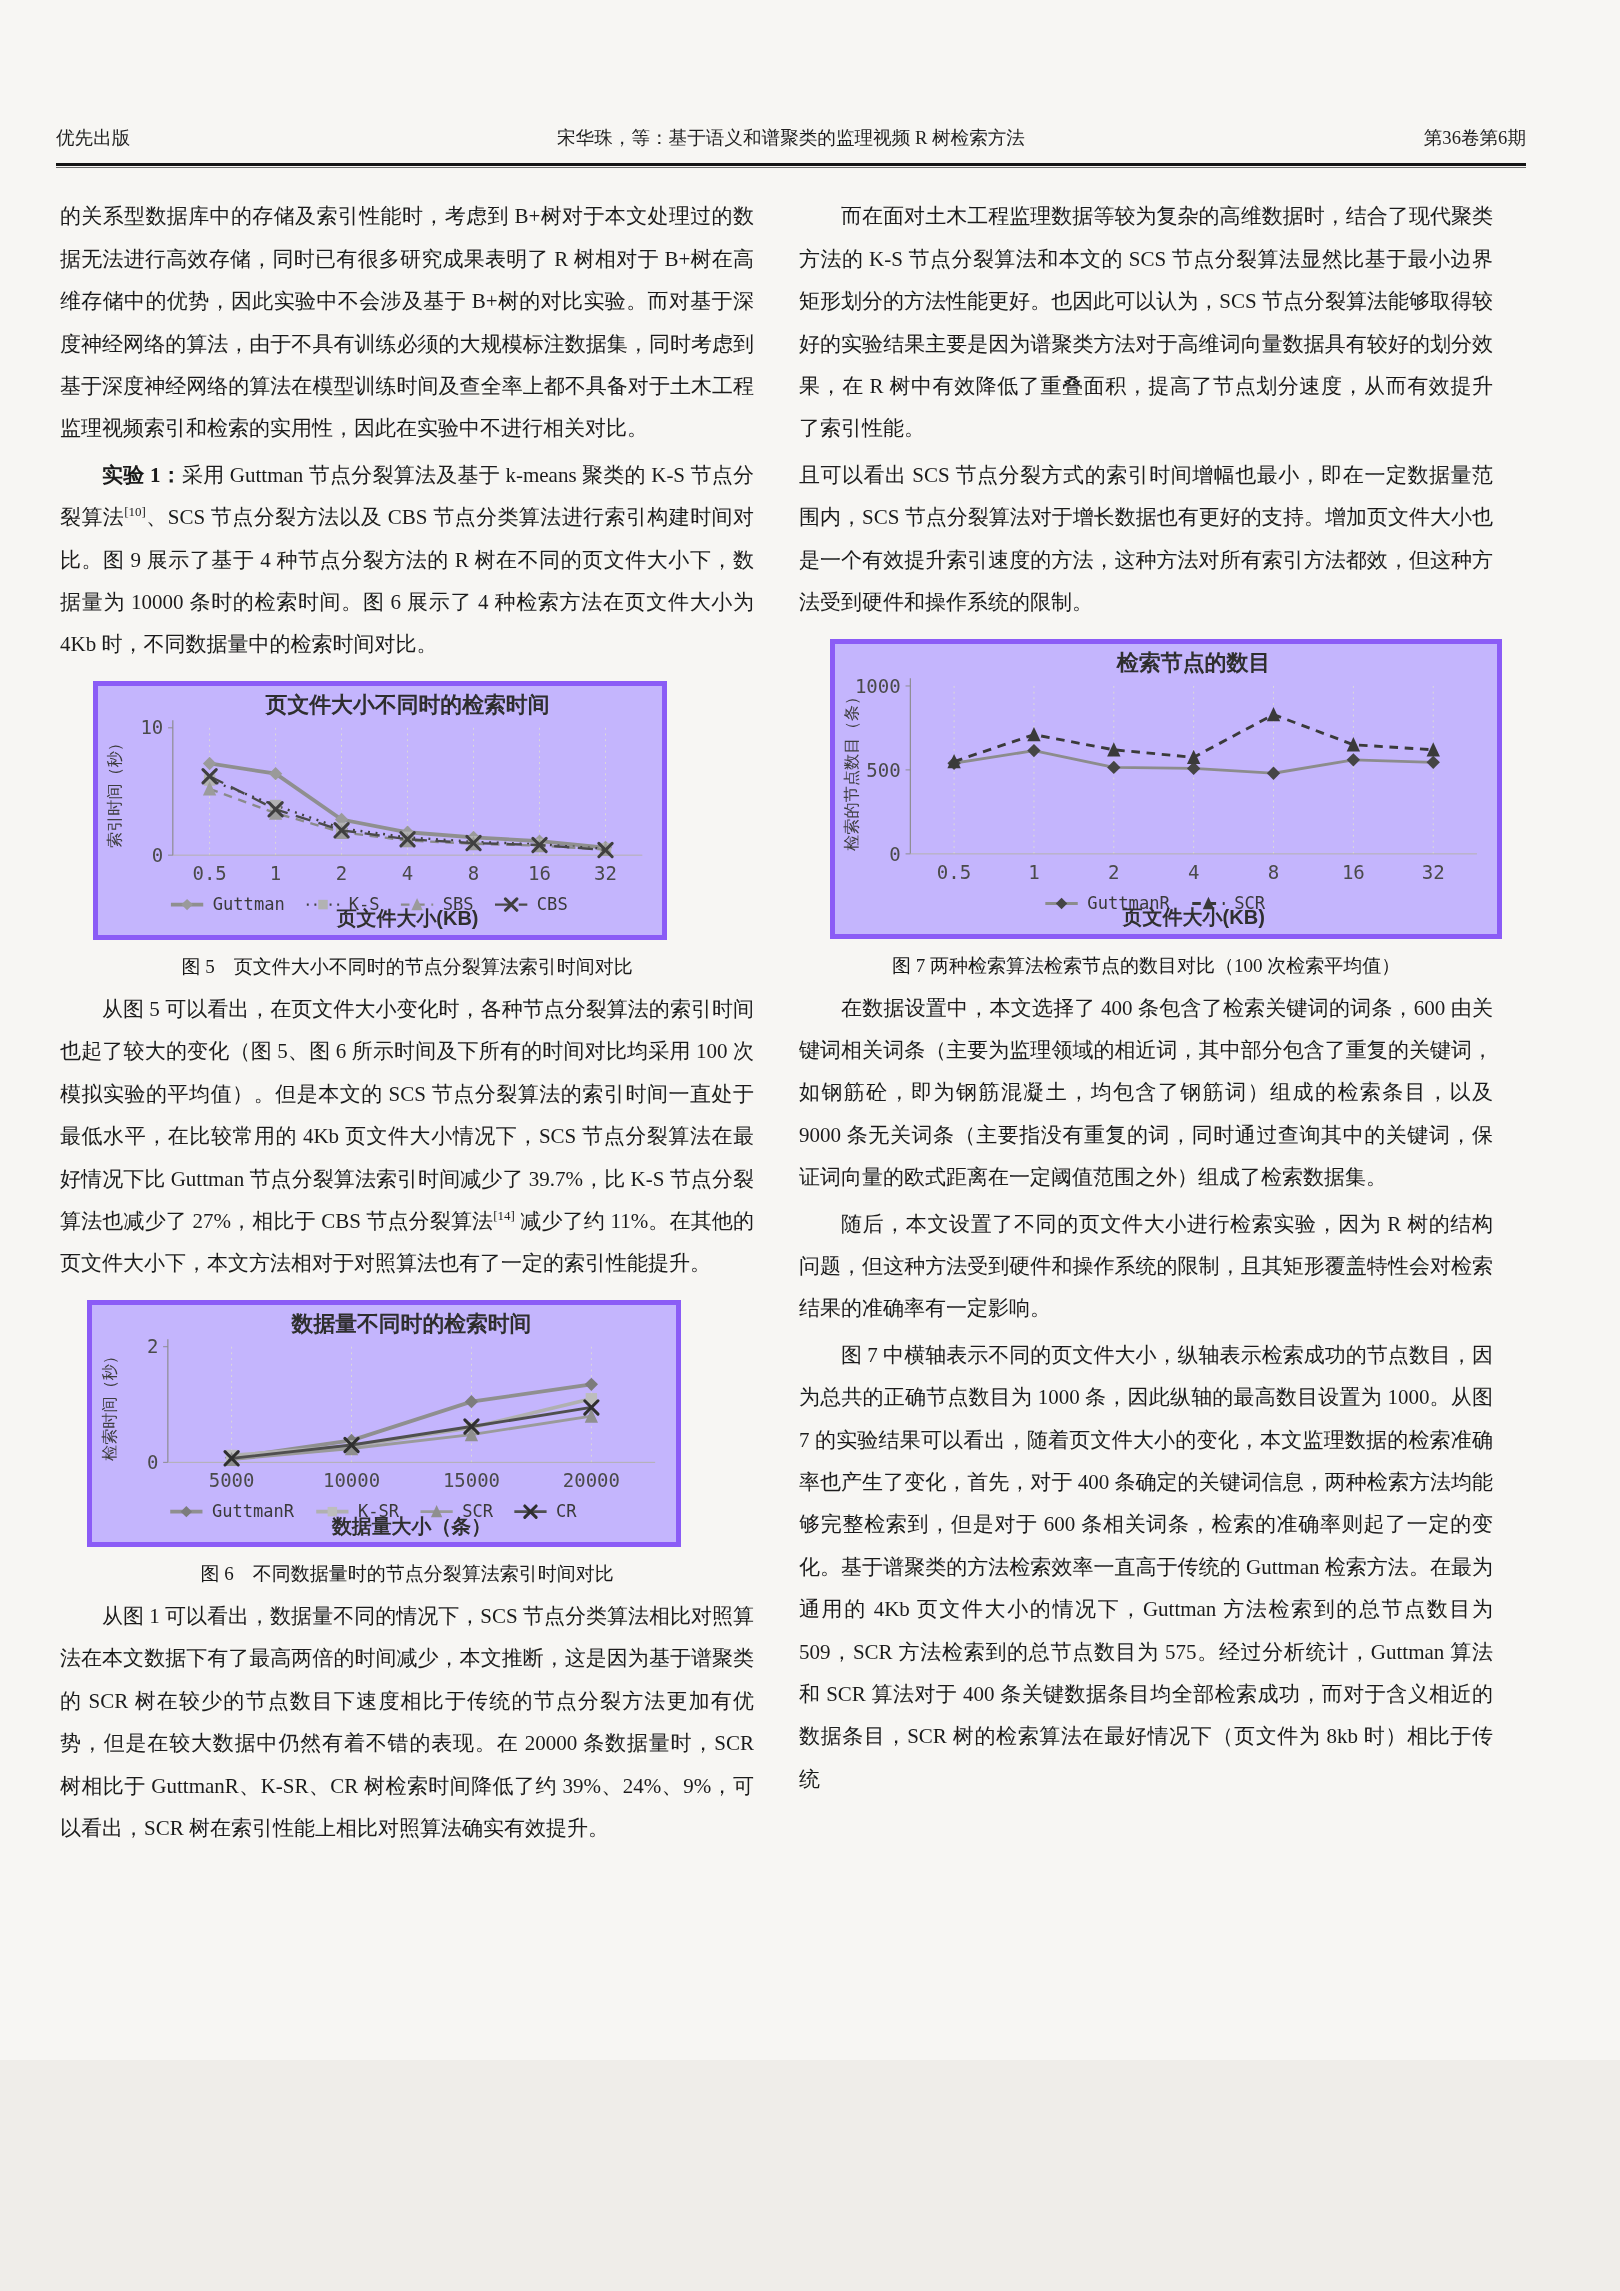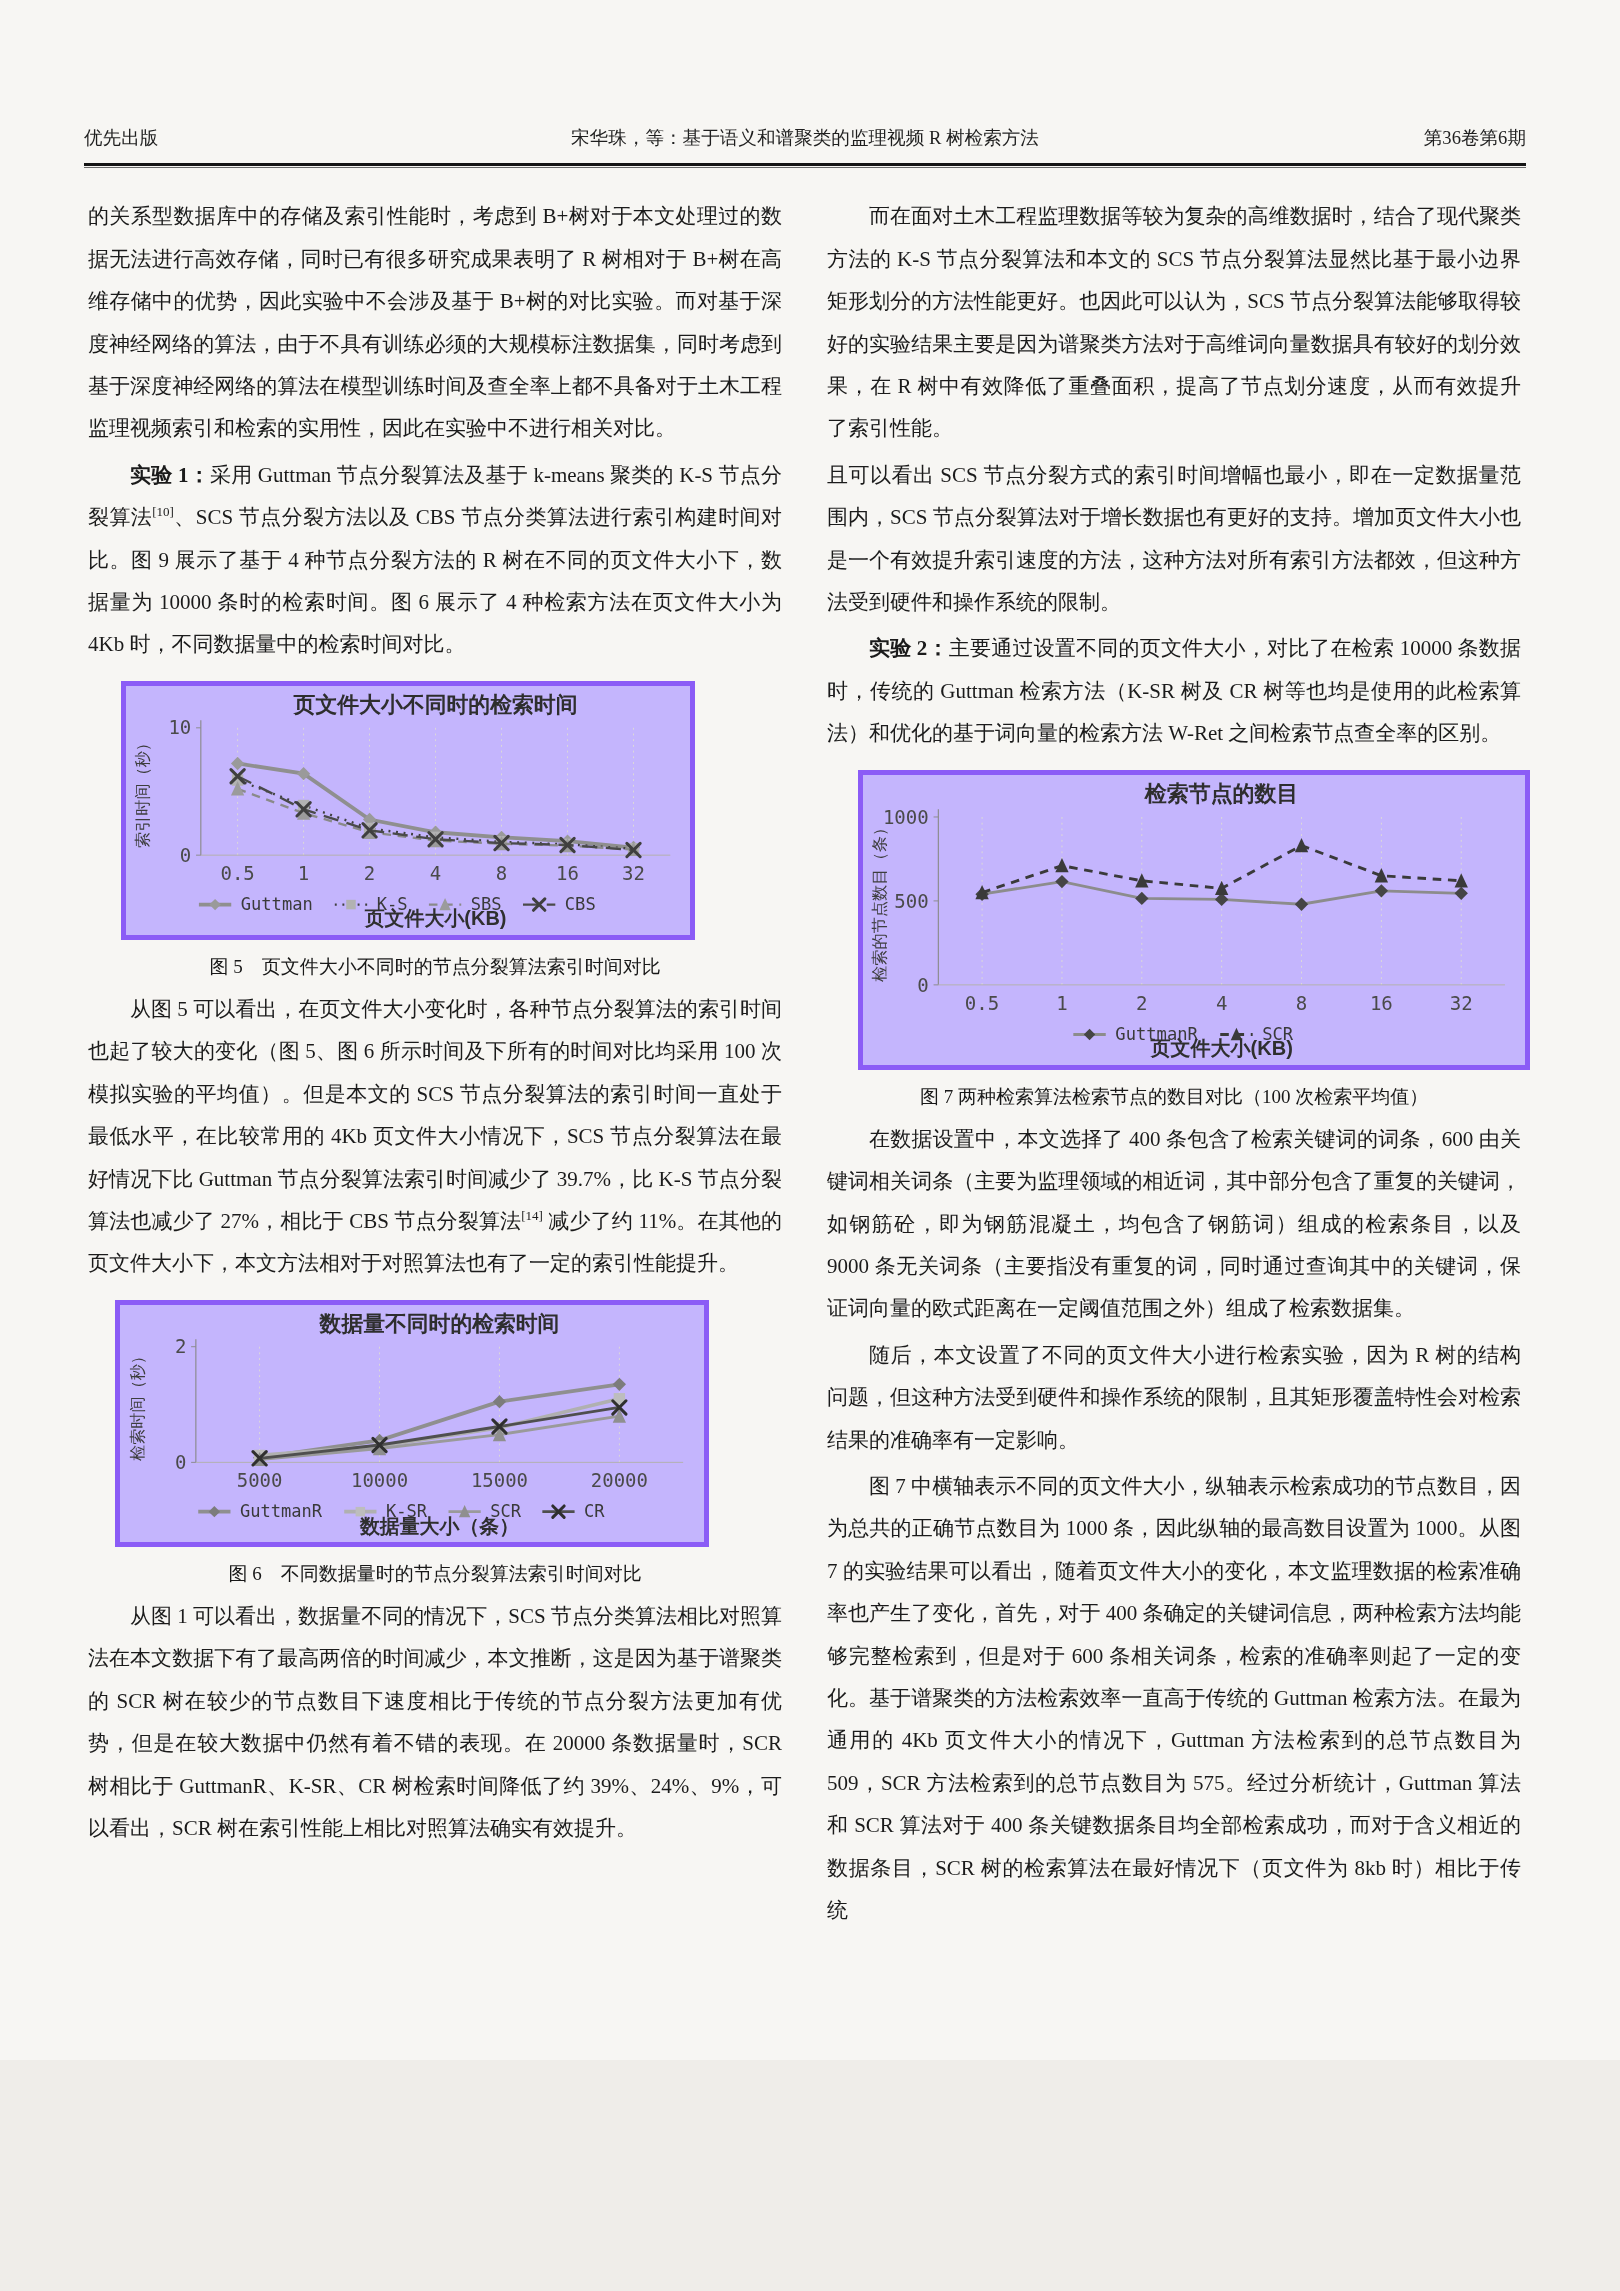--- a/index.html
+++ b/index.html
@@ -1,18 +1,18 @@
 <!DOCTYPE html>
 <html><head>
 <meta charset="utf-8">
 <style>
   html,body{margin:0;padding:0;background:#efede9;}
   .page{position:relative;width:1620px;height:2060px;background:#f7f6f3;
         font-family:"Liberation Serif","DejaVu Serif",serif;color:#1b1b1b;
-        box-sizing:border-box;padding:125px 94px 39px 84px;overflow:hidden;}
+        box-sizing:border-box;padding:125px 94px 39px 56px;overflow:hidden;}
   header{display:grid;grid-template-columns:216px 1fr 216px;align-items:baseline;
          font-size:18.6px;color:#1f1f1f;}
   header .hc{text-align:center;}
   header .hr{text-align:right;}
   .rule{height:0;border-top:3.4px solid #151515;margin-top:11.8px;border-bottom:1px solid #6b6b6b;padding-top:1px;}
   .columns{display:flex;gap:37px;margin-top:23.5px;}
   .col{width:702px;}
   .para{margin:4px;font-size:21px;line-height:2.02;text-align:justify;text-indent:2em;
         font-family:"Liberation Serif","DejaVu Serif",serif;}
   .para.noindent{text-indent:0;}
@@ -180,21 +180,20 @@
         <figcaption>图 6　不同数据量时的节点分裂算法索引时间对比</figcaption>
       </figure>
 
       <p class="para">从图 1 可以看出，数据量不同的情况下，SCS 节点分类算法相比对照算法在本文数据下有了最高两倍的时间减少，本文推断，这是因为基于谱聚类的 SCR 树在较少的节点数目下速度相比于传统的节点分裂方法更加有优势，但是在较大数据中仍然有着不错的表现。在 20000 条数据量时，SCR 树相比于 GuttmanR、K-SR、CR 树检索时间降低了约 39%、24%、9%，可以看出，SCR 树在索引性能上相比对照算法确实有效提升。</p>
     </div>
 
     <div class="col">
       <p class="para">而在面对土木工程监理数据等较为复杂的高维数据时，结合了现代聚类方法的 K-S 节点分裂算法和本文的 SCS 节点分裂算法显然比基于最小边界矩形划分的方法性能更好。也因此可以认为，SCS 节点分裂算法能够取得较好的实验结果主要是因为谱聚类方法对于高维词向量数据具有较好的划分效果，在 R 树中有效降低了重叠面积，提高了节点划分速度，从而有效提升了索引性能。</p>
       <p class="para noindent">且可以看出 SCS 节点分裂方式的索引时间增幅也最小，即在一定数据量范围内，SCS 节点分裂算法对于增长数据也有更好的支持。增加页文件大小也是一个有效提升索引速度的方法，这种方法对所有索引方法都效，但这种方法受到硬件和操作系统的限制。</p>
 
-      <p class="para"><b class="lead">实验 2：</b><span>主要通过设置不同的页文件大小，对比了在检索 10000 条数据时，传统的 Guttman 检索方法（K-SR 树及 CR 树等也均是使用的此检索算法）和优化的基于词向量的检索方法 W-Ret 之间检索节点查全率的区别。</span></p>
 
       <figure>
         <div class="chart fig7"><svg viewBox="0 0 684 304" width="100%" height="100%">
               <text x="371" y="27" class="ct-title" text-anchor="middle">检索节点的数目</text>
               <text x="18" y="132" class="ct-ylabel" text-anchor="middle" transform="rotate(-90 18 132)">检索的节点数目（条）</text>
               <line x1="119.85714285714286" y1="44" x2="119.85714285714286" y2="220" stroke="#dddbd6" stroke-width="1" stroke-dasharray="2 4"></line>
               <line x1="203.57142857142856" y1="44" x2="203.57142857142856" y2="220" stroke="#dddbd6" stroke-width="1" stroke-dasharray="2 4"></line>
               <line x1="287.2857142857143" y1="44" x2="287.2857142857143" y2="220" stroke="#dddbd6" stroke-width="1" stroke-dasharray="2 4"></line>
               <line x1="371" y1="44" x2="371" y2="220" stroke="#dddbd6" stroke-width="1" stroke-dasharray="2 4"></line>
               <line x1="454.7142857142857" y1="44" x2="454.7142857142857" y2="220" stroke="#dddbd6" stroke-width="1" stroke-dasharray="2 4"></line>

